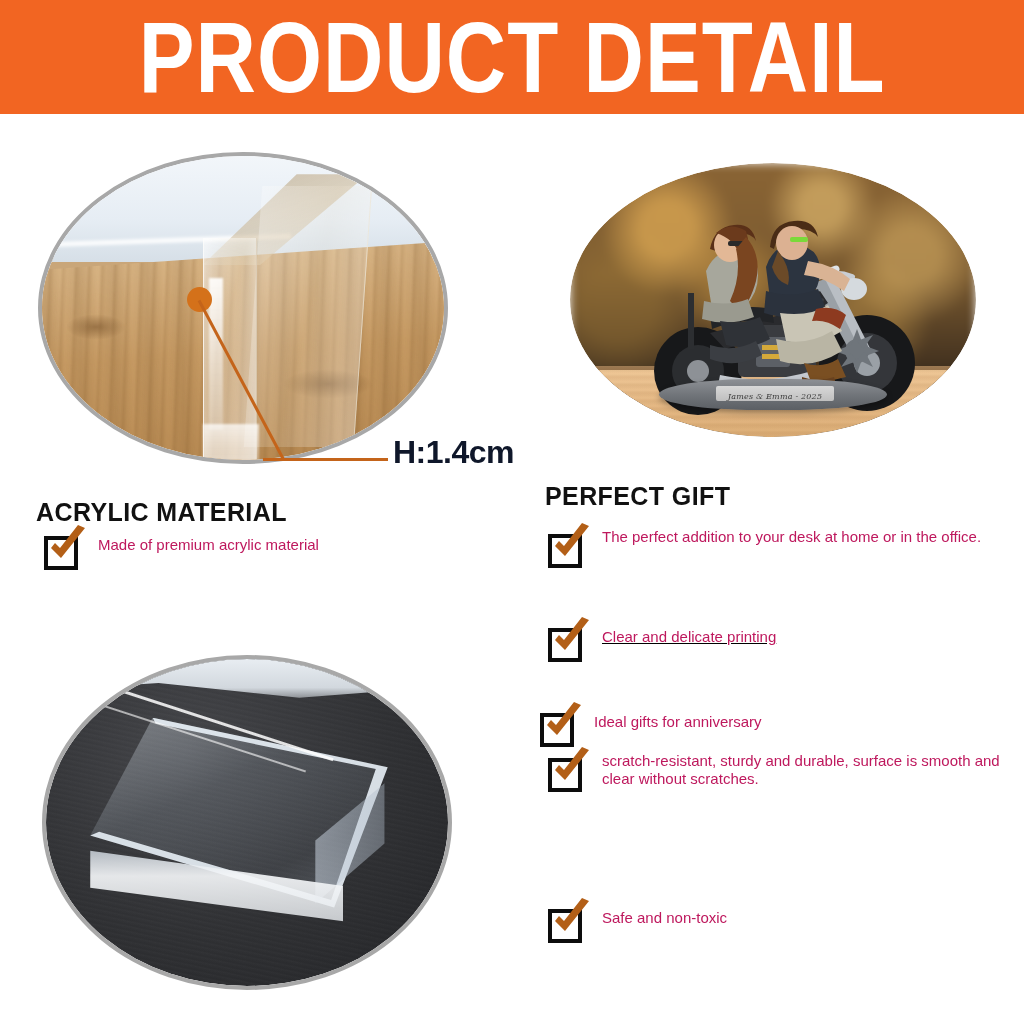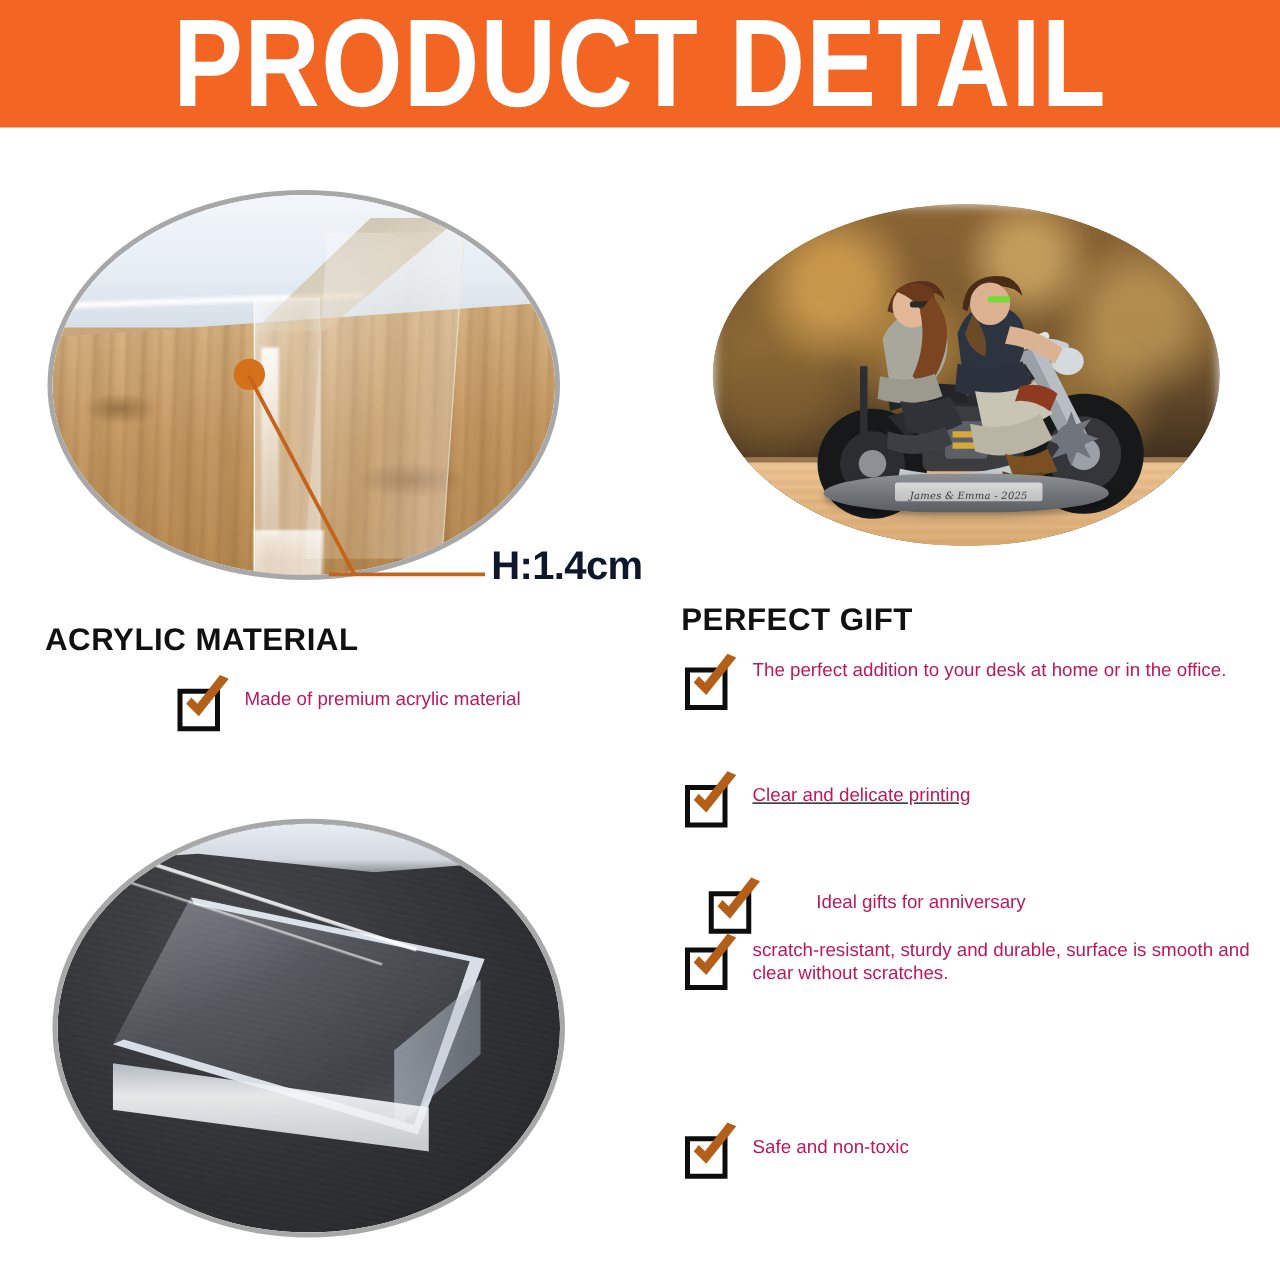--- a/index.html
+++ b/index.html
@@ -15,21 +15,21 @@
     overflow: hidden;
     position: relative;
   }
 
   
   #header-banner {
     position: absolute;
     left: 0;
     top: 0;
     width: 1024px;
-    height: 102px;
+    height: 114px;
     background: #f26522;
     display: flex;
     align-items: center;
     justify-content: center;
   }
   #header-title {
     color: #ffffff;
     font-family: "Liberation Sans Narrow", "Liberation Sans", sans-serif;
     font-size: 82px;
     font-weight: bold;
@@ -408,27 +408,27 @@
     height: 46px;
     overflow: visible;
   }
   .feature-text {
     color: #be185d;
     font-size: 15px;
     line-height: 1.22;
     margin-left: 16px;
     font-weight: normal;
   }
-  #feature-acrylic-1 { left: 44px; top: 545px; width: 470px; justify-content: center; }
+  #feature-acrylic-1 { left: 44px; top: 530px; width: 470px; }
   #feature-acrylic-1 .feature-text { margin-top: 6px; }
 
   #feature-gift-1 { left: 548px; top: 528px; width: 450px; }
   #feature-gift-2 { left: 548px; top: 622px; width: 450px; text-decoration: underline; }
   #feature-gift-2 .feature-text { margin-top: 6px; }
-  #feature-gift-3 { left: 567px; top: 707px; width: 450px; gap: 32px; }
+  #feature-gift-3 { left: 540px; top: 707px; width: 450px; }
   #feature-gift-3 .feature-text { margin-top: 6px; }
   #feature-gift-4 { left: 548px; top: 752px; width: 460px; }
   #feature-gift-5 { left: 548px; top: 903px; width: 450px; }
   #feature-gift-5 .feature-text { margin-top: 6px; }
 </style>
 </head>
 <body>
 
 <div id="header-banner">
   <div id="header-title">PRODUCT DETAIL</div>

